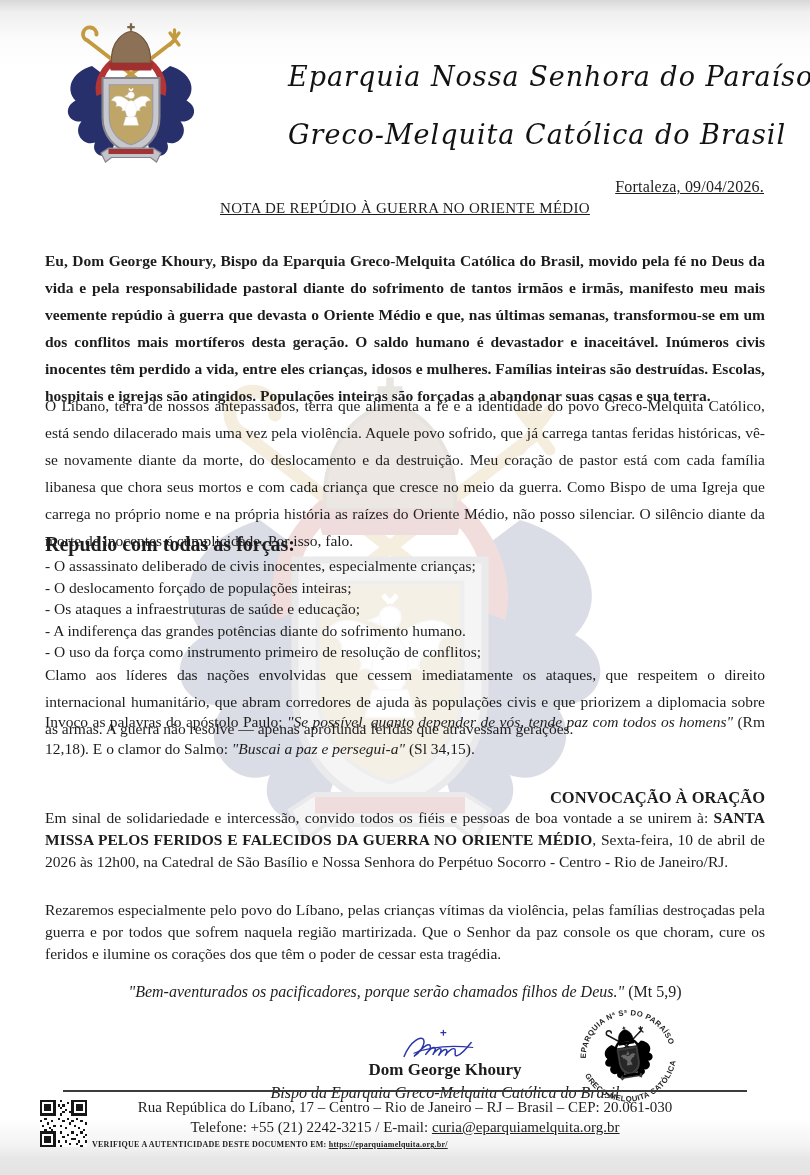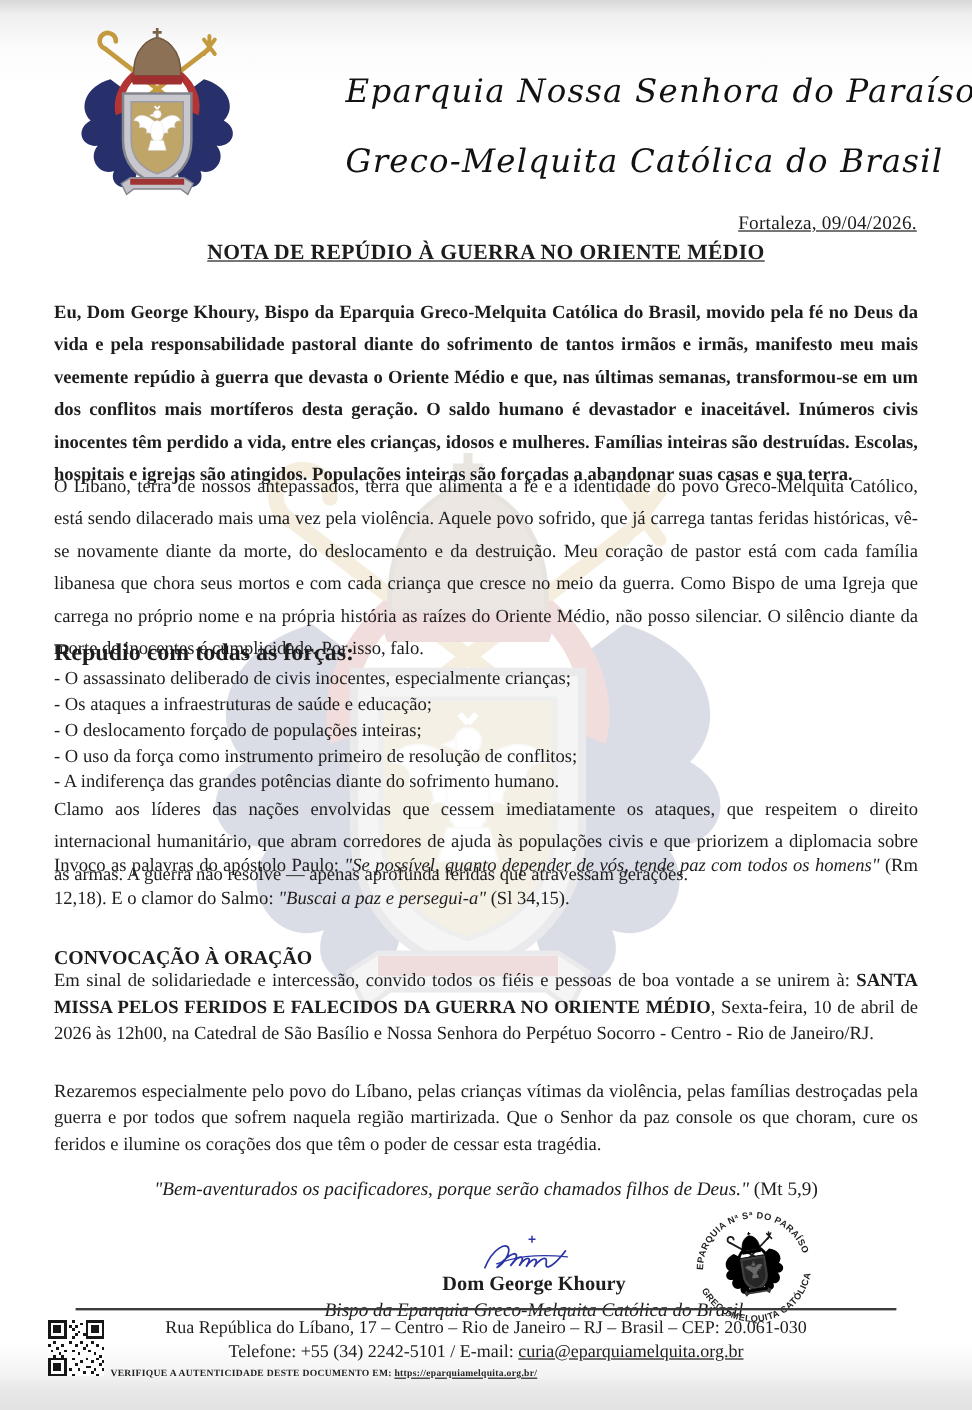--- a/index.html
+++ b/index.html
@@ -7,30 +7,30 @@
     position:relative;width:810px;height:1175px;margin:0 auto;overflow:hidden;
     background:linear-gradient(180deg,#d8d8d8 0,#efefef 12px,#fbfbfb 38px,#ffffff 70px,#ffffff 1118px,#f3f3f3 1146px,#e7e7e7 1158px,#e3e3e3 100%);
     font-family:"Liberation Serif",serif;color:#1d1d1d;
   }
   .crest-box{position:absolute;left:56px;top:20px;width:150px;height:152px;}
   .letterhead{position:absolute;left:288px;top:48px;width:474px;text-align:center;}
   .lh-line{font-family:"DejaVu Serif",serif;font-style:italic;font-size:27px;line-height:58px;color:#121212;letter-spacing:1px;white-space:nowrap;}
   .dateline{position:absolute;top:178px;right:46px;font-size:16px;text-decoration:underline;letter-spacing:.2px;}
   .doc{position:absolute;left:45px;top:0;width:720px;}
   .doc > div{position:absolute;left:0;width:720px;}
-  .doc-title{top:200px;text-align:center;font-size:18px;font-weight:bold;letter-spacing:.3px;}
+  .doc-title{top:200px;text-align:center;font-size:15px;font-weight:normal;letter-spacing:.3px;}
   .doc-title span{text-decoration:underline;}
   .para{font-size:15.5px;line-height:27px;text-align:justify;}
   .tight{line-height:22px;}
   .p1{top:247px;font-weight:bold;} .p2{top:392px;}
   .sec-h{font-size:20px;font-weight:bold;}
   .rep-h{top:533px;}
   .rep-list{top:555px;font-size:15.5px;line-height:21.5px;}
   .clamo{top:661px;} .invoco{top:708px;}
-  .conv-h{top:788px;font-size:16.5px;}
+  .conv-h{top:788px;font-size:16.5px;text-align:right;}
   .conv-p{top:807px;} .rez-p{top:899px;}
   .quote-line{top:983px;text-align:center;font-size:16px;}
   .qi{font-style:italic;}
   .bold{font-weight:bold;}
   .sig{position:absolute;left:105px;top:1027px;width:680px;text-align:center;}
   .sig-svg{display:block;width:160px;height:36px;margin:0 auto -4px auto;}
   .sig-name{font-size:17px;font-weight:bold;line-height:22px;}
   .sig-role{font-size:16px;font-style:italic;line-height:24px;}
   .seal-box{position:absolute;left:572px;top:998px;width:112px;height:112px;}
   .seal-arc{font-family:"Liberation Sans",sans-serif;font-size:7.6px;font-weight:bold;fill:#1f1f1f;letter-spacing:.4px;}
@@ -100,24 +100,24 @@
 
   <div class="doc">
     <div class="doc-title"><span>NOTA DE REPÚDIO À GUERRA NO ORIENTE MÉDIO</span></div>
 
     <div class="para p1">Eu, Dom George Khoury, Bispo da Eparquia Greco-Melquita Católica do Brasil, movido pela fé no Deus da vida e pela responsabilidade pastoral diante do sofrimento de tantos irmãos e irmãs, manifesto meu mais veemente repúdio à guerra que devasta o Oriente Médio e que, nas últimas semanas, transformou-se em um dos conflitos mais mortíferos desta geração. O saldo humano é devastador e inaceitável. Inúmeros civis inocentes têm perdido a vida, entre eles crianças, idosos e mulheres. Famílias inteiras são destruídas. Escolas, hospitais e igrejas são atingidos. Populações inteiras são forçadas a abandonar suas casas e sua terra.</div>
     <div class="para p2">O Líbano, terra de nossos antepassados, terra que alimenta a fé e a identidade do povo Greco-Melquita Católico, está sendo dilacerado mais uma vez pela violência. Aquele povo sofrido, que já carrega tantas feridas históricas, vê-se novamente diante da morte, do deslocamento e da destruição. Meu coração de pastor está com cada família libanesa que chora seus mortos e com cada criança que cresce no meio da guerra. Como Bispo de uma Igreja que carrega no próprio nome e na própria história as raízes do Oriente Médio, não posso silenciar. O silêncio diante da morte de inocentes é cumplicidade. Por isso, falo.</div>
 
     <div class="sec-h rep-h">Repudio com todas as forças:</div>
     <div class="rep-list">
       <div>- O assassinato deliberado de civis inocentes, especialmente crianças;</div>
+      <div>- O deslocamento forçado de populações inteiras;</div>
       <div>- Os ataques a infraestruturas de saúde e educação;</div>
-      <div>- O deslocamento forçado de populações inteiras;</div>
+      <div>- A indiferença das grandes potências diante do sofrimento humano.</div>
       <div>- O uso da força como instrumento primeiro de resolução de conflitos;</div>
-      <div>- A indiferença das grandes potências diante do sofrimento humano.</div>
     </div>
 
     <div class="para clamo">Clamo aos líderes das nações envolvidas que cessem imediatamente os ataques, que respeitem o direito internacional humanitário, que abram corredores de ajuda às populações civis e que priorizem a diplomacia sobre as armas. A guerra não resolve — apenas aprofunda feridas que atravessam gerações.</div>
 
     <div class="para invoco"><span>Invoco as palavras do apóstolo Paulo: </span><span class="qi">"Se possível, quanto depender de vós, tende paz com todos os homens"</span><span> (Rm 12,18). E o clamor do Salmo: </span><span class="qi">"Buscai a paz e persegui-a"</span><span> (Sl 34,15).</span></div>
 
     <div class="sec-h conv-h">CONVOCAÇÃO À ORAÇÃO</div>
 
     <div class="para tight conv-p"><span>Em sinal de solidariedade e intercessão, convido todos os fiéis e pessoas de boa vontade a se unirem à: </span><span class="bold">SANTA MISSA PELOS FERIDOS E FALECIDOS DA GUERRA NO ORIENTE MÉDIO</span><span>, Sexta-feira, 10 de abril de 2026 às 12h00, na Catedral de São Basílio e Nossa Senhora do Perpétuo Socorro - Centro - Rio de Janeiro/RJ.</span></div>
 
@@ -149,21 +149,21 @@
         <text class="seal-arc"><textPath href="#sealBot" startOffset="50%" text-anchor="middle">GRECO-MELQUITA CATÓLICA</textPath></text>
         <g class="seal-crest">
             <use href="#crest" x="27" y="27" width="56" height="56"></use>
           </g>
       </g>
     </svg>
   </div>
 
   <div class="footer-line"></div>
   <div class="f-addr">Rua República do Líbano, 17 – Centro – Rio de Janeiro – RJ – Brasil – CEP: 20.061-030</div>
-  <div class="f-phone"><span>Telefone: +55 (34) 2242-5101 / E-mail: </span><span class="email">curia@eparquiamelquita.org.br</span></div>
+  <div class="f-phone"><span>Telefone: +55 (21) 2242-3215 / E-mail: </span><span class="email">curia@eparquiamelquita.org.br</span></div>
 
   <svg class="qr" viewBox="0 0 21 21" shape-rendering="crispEdges">
     <rect width="21" height="21" fill="#ffffff"></rect>
     <g fill="#161616">
       <rect x="0" y="0" width="7" height="7"></rect>
         <rect x="1" y="1" width="5" height="5" fill="#fff"></rect>
         <rect x="2" y="2" width="3" height="3"></rect>
       <rect x="14" y="0" width="7" height="7"></rect>
         <rect x="15" y="1" width="5" height="5" fill="#fff"></rect>
         <rect x="16" y="2" width="3" height="3"></rect>

